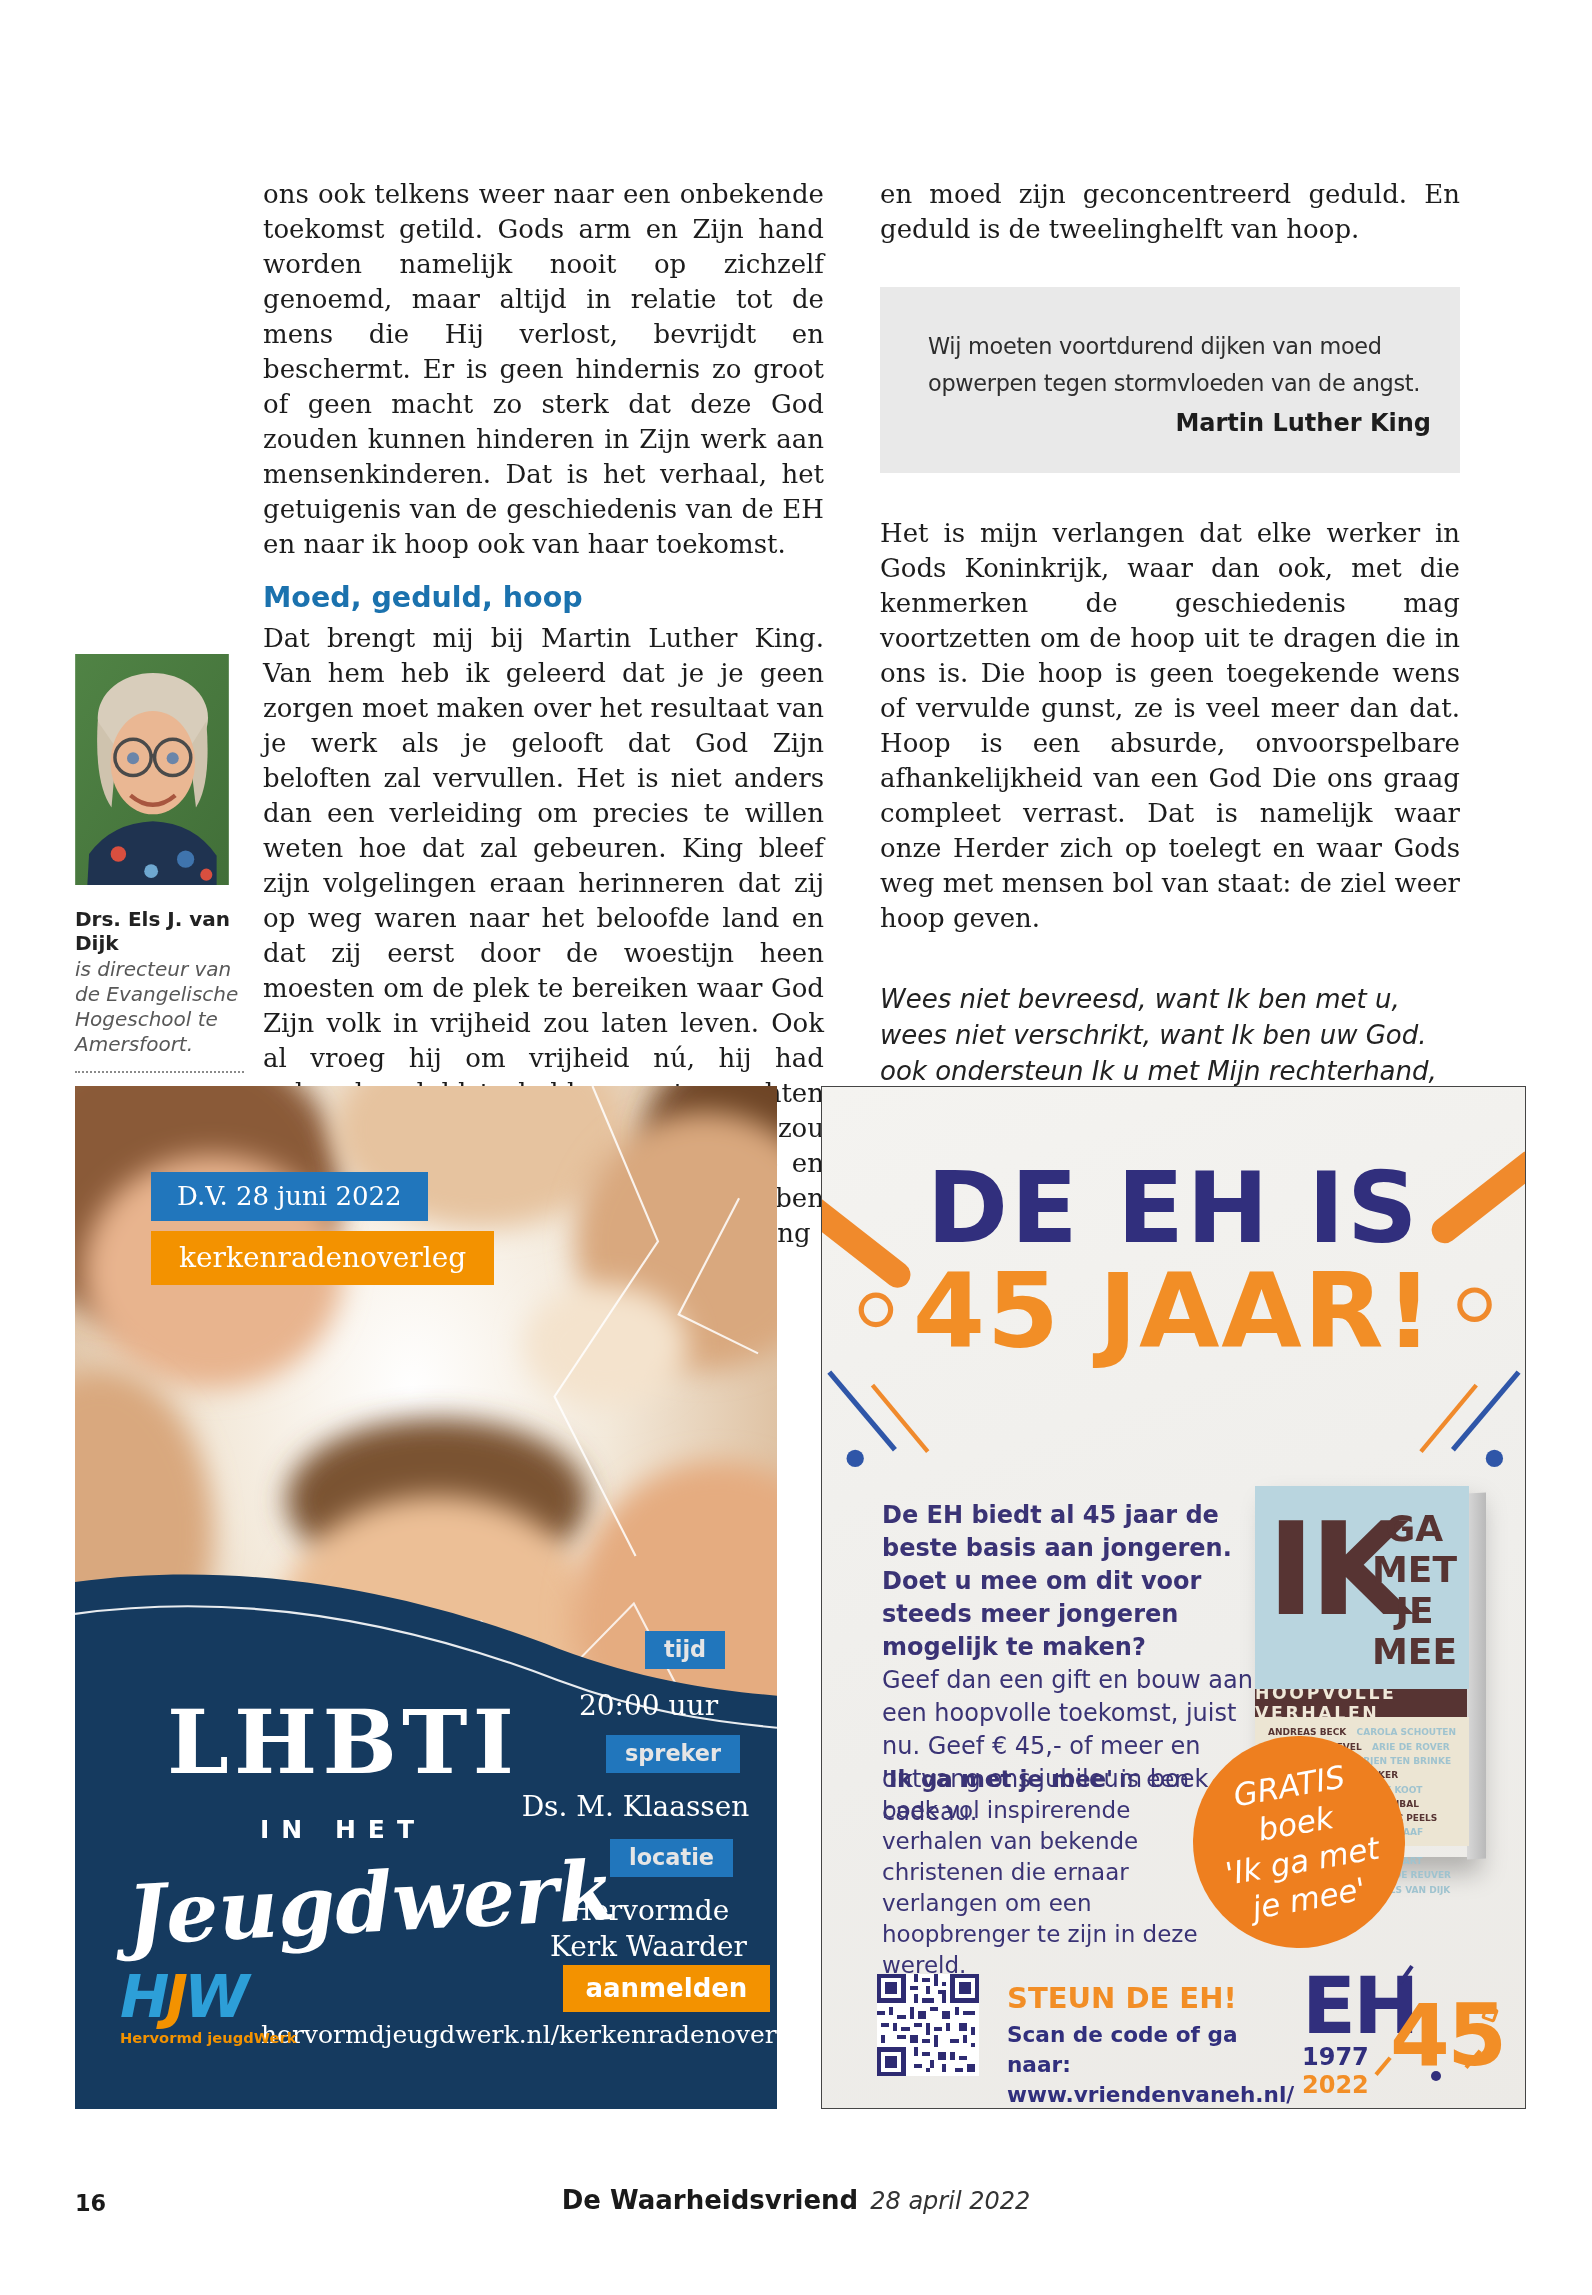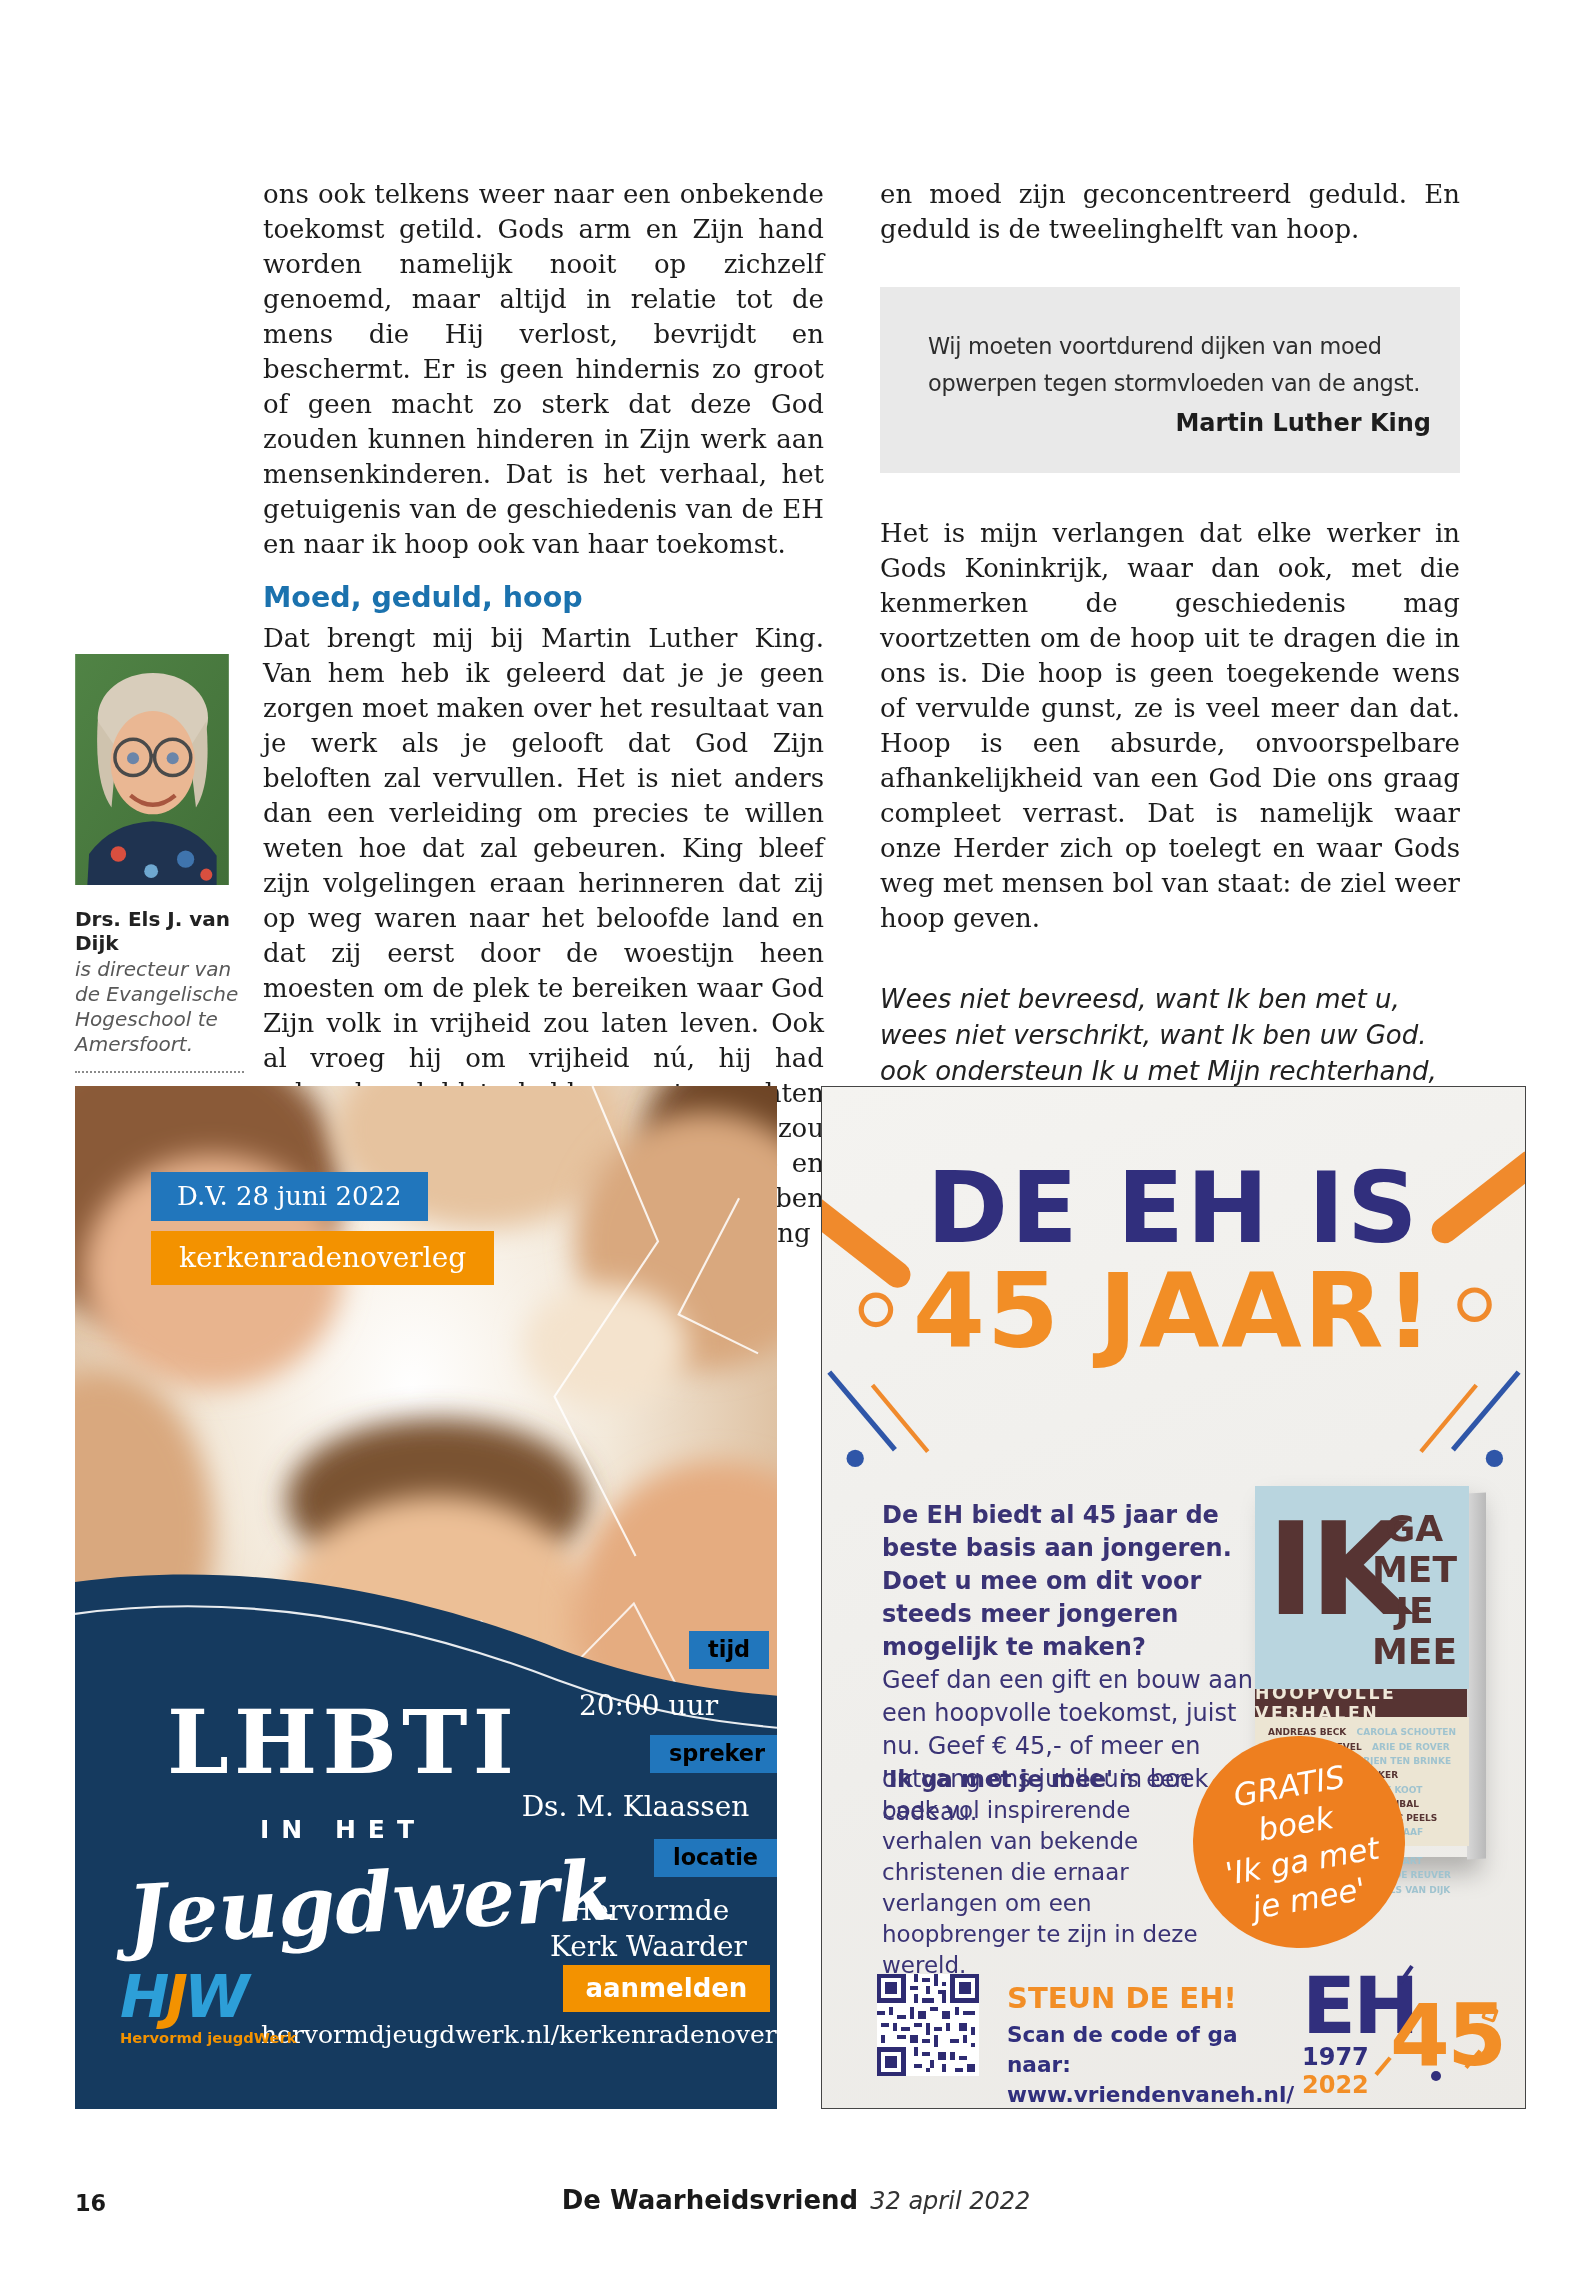--- a/index.html
+++ b/index.html
@@ -50,22 +50,22 @@
   .badge-date{position:absolute;left:76px;top:86px;background:var(--badge-blue);color:#fff;
               font-size:26px;padding:8.6px 26px 10.4px;}
   .badge-event{position:absolute;left:76px;top:145px;background:var(--orange);color:#fff;
                font-size:28px;padding:9.5px 28px 11.2px;}
   .lhbti{position:absolute;left:78px;top:604px;width:380px;text-align:center;color:#fff;
          font-weight:bold;font-size:88px;letter-spacing:5.2px;}
   .inhet{position:absolute;left:78px;top:729px;width:380px;text-align:center;color:#fff;
          font-family:"DejaVu Sans",sans-serif;font-weight:bold;font-size:25px;letter-spacing:12px;}
   .jeugdwerk{position:absolute;left:52px;top:770px;width:431px;text-align:center;color:#fff;
              font-style:italic;font-weight:bold;font-size:82px;transform:rotate(-3deg);}
-  .il{position:absolute;background:var(--badge-blue);color:#000000;font-family:"DejaVu Sans",sans-serif;
-      font-weight:bold;font-size:22.4px;padding:5.2px 19px 7px;margin-left:44px;}
+  .il{position:absolute;background:var(--badge-blue);color:#e5e5e5;font-family:"DejaVu Sans",sans-serif;
+      font-weight:bold;font-size:22.4px;padding:5.2px 19px 7px;}
   .iv{position:absolute;color:#fff;font-size:28px;line-height:36px;text-align:center;}
   .pos-l-tijd{left:570px;top:545px;}
   .pos-v-tijd{left:457px;top:602px;width:233px;}
   .pos-l-spreker{left:531px;top:649px;}
   .pos-v-spreker{left:431px;top:703px;width:259px;text-align:center;}
   .pos-l-locatie{left:535px;top:753px;}
   .pos-v-locatie{left:457px;top:807px;width:233px;}
   .cta-badge{position:absolute;left:488px;top:879px;background:var(--orange);color:#fff;
              font-family:"DejaVu Sans",sans-serif;font-weight:bold;font-size:26px;padding:7.8px 22.4px 9.5px;cursor:pointer;}
   .ad-url{position:absolute;left:186px;top:934px;width:509px;text-align:center;color:#fff;font-size:25px;cursor:pointer;}
@@ -411,18 +411,18 @@
       <div class="conf c3"></div>
       <div class="conf c4"></div>
       <div class="conf c5"></div>
     </div>
   </div>
 
   <div class="footer">
     <div class="page-num">16</div>
     <div class="footer-center">
       <span class="mag-name">De Waarheidsvriend</span>
-      <span class="mag-date">32 april 2022</span>
+      <span class="mag-date">28 april 2022</span>
     </div>
   </div>
 
 </div>
 
 
 </body></html>

